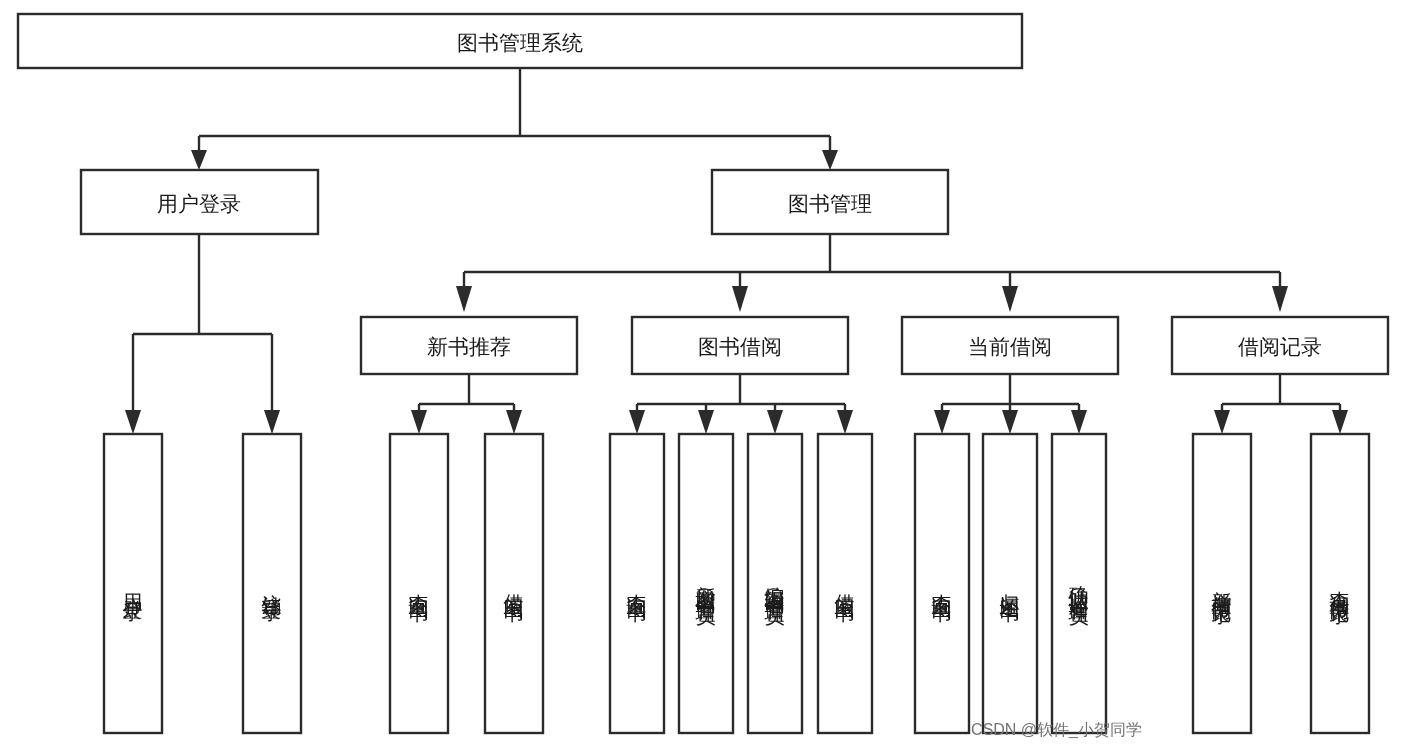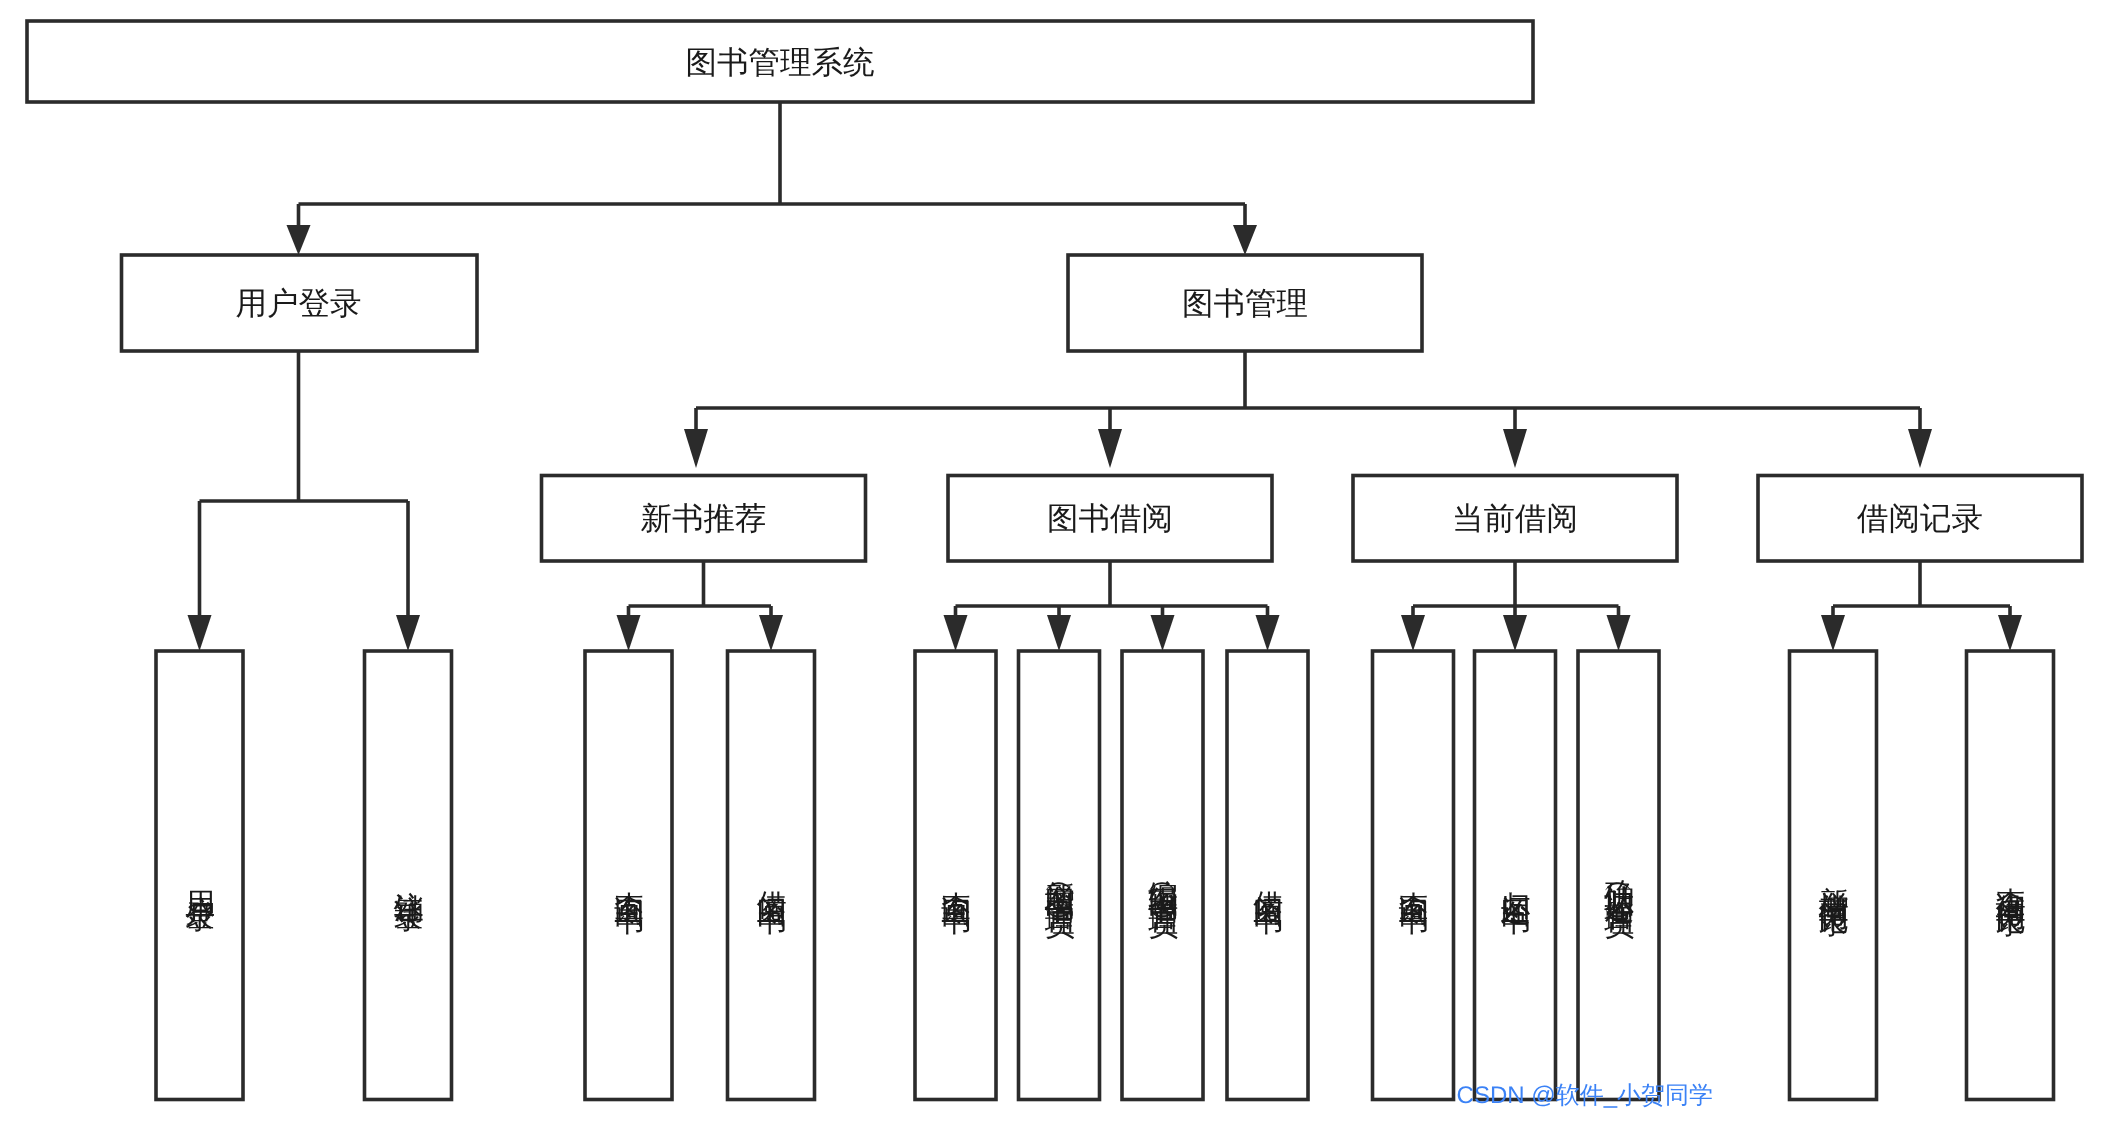--- a/index.html
+++ b/index.html
@@ -53,21 +53,21 @@
     text-orientation: upright;
     text-anchor: middle;
     letter-spacing: 3px;
   }
   .watermark {
     position: absolute;
     right: 8px;
     bottom: 6px;
     font-family: "Liberation Sans", "DejaVu Sans", sans-serif;
     font-size: 16px;
-    color: #3b82f6;
+    color: #737373;
     white-space: nowrap;
     user-select: none;
   }
 </style>
 </head>
 <body>
 
 <div id="diagram-root">
 
   <svg id="flowchart" viewBox="0 0 1405 747" xmlns="http://www.w3.org/2000/svg">

